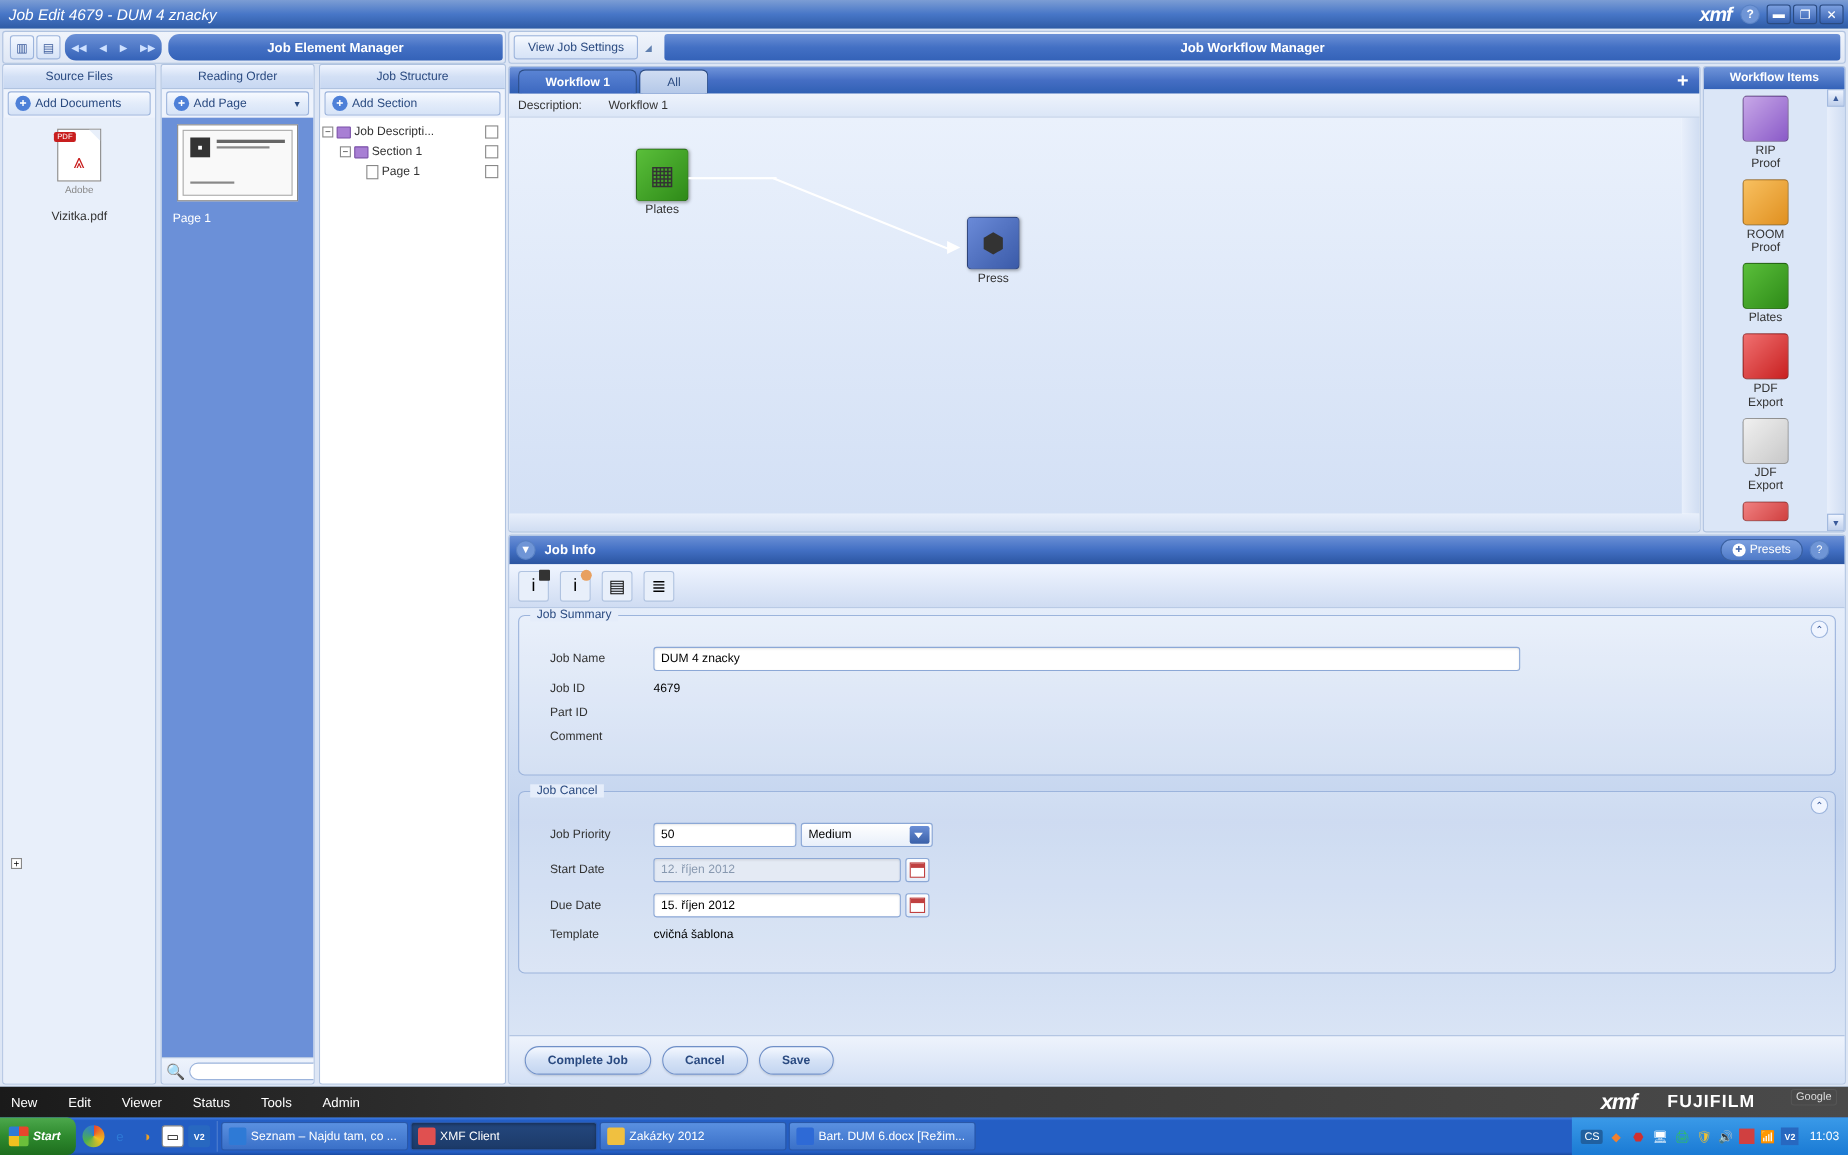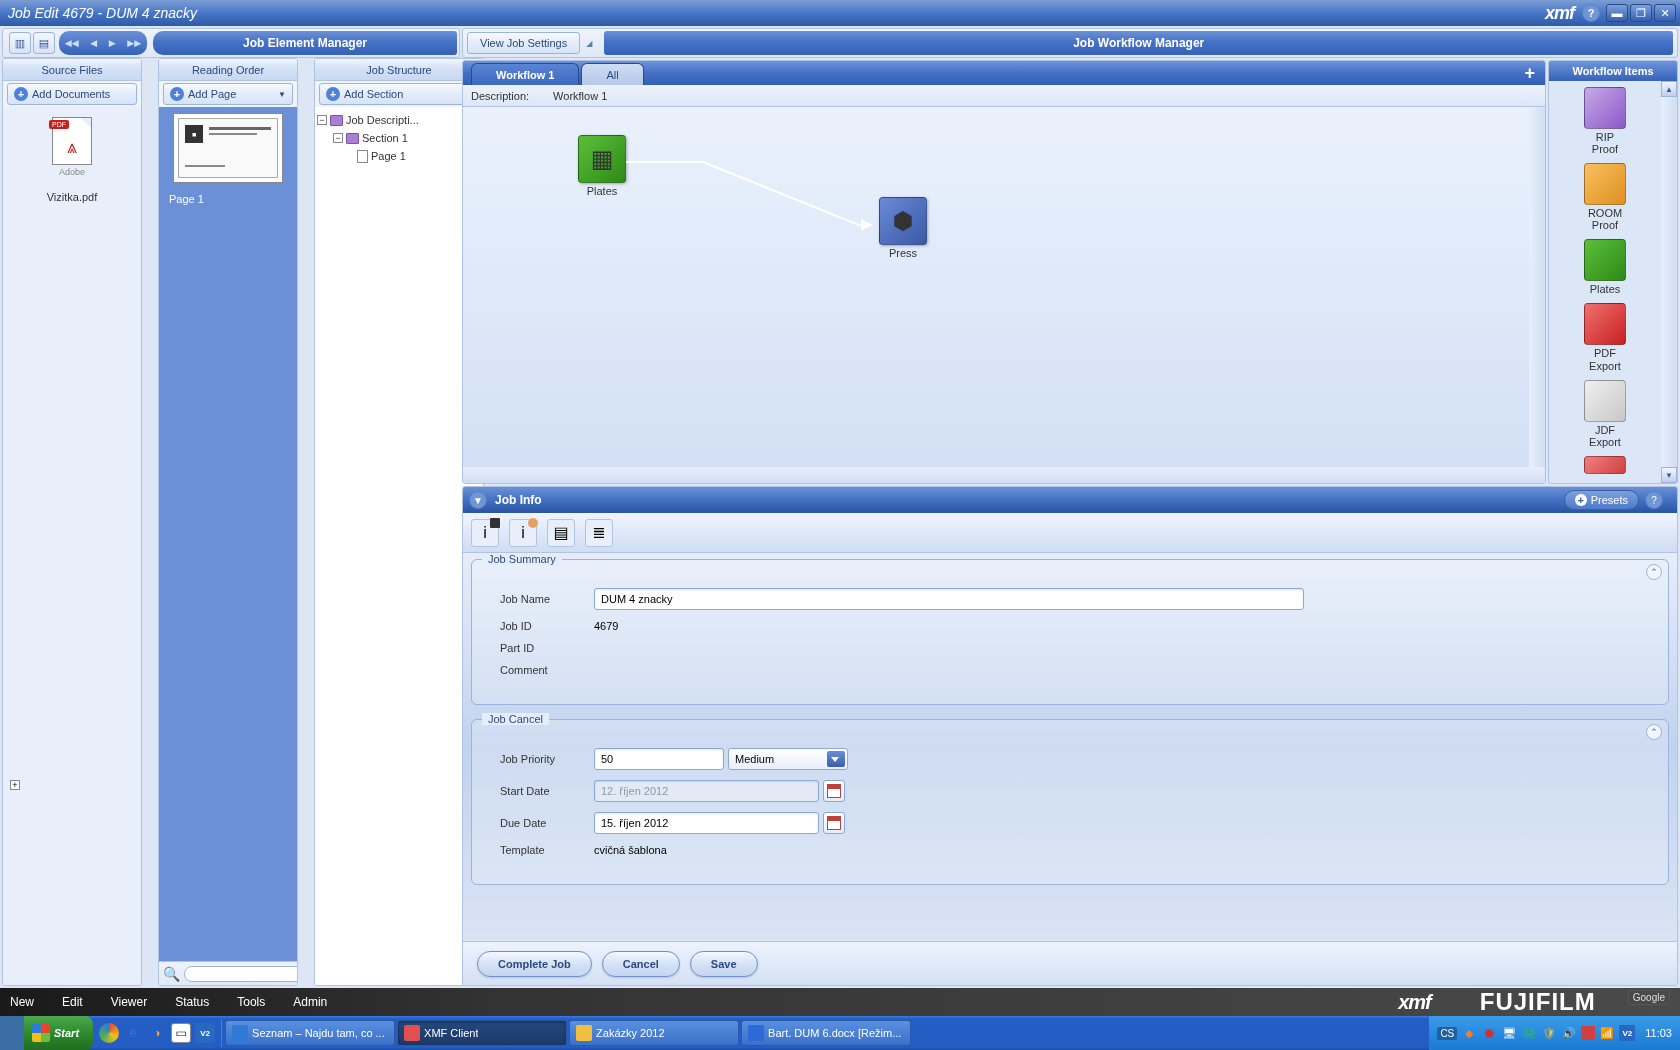--- a/index.html
+++ b/index.html
@@ -12,21 +12,21 @@
 
 .appbody { flex:1; display:flex; flex-direction:column; min-height:0; }
 .mainarea { flex:1; display:flex; min-height:0; background:#dde6f5; padding:2px; gap:2px;}
 
 .left-col { width:458px; display:flex; flex-direction:column; gap:0;}
 .left-toolbars { height:30px; display:flex; background:linear-gradient(to bottom,#f0f4fb,#dfe7f5); border:1px solid #b0c3e0; border-radius:3px; align-items:center; padding:2px;}
 .mini-btn-group { display:flex; gap:2px; padding:0 4px;}
 .mini-btn { width:22px; height:22px; background:linear-gradient(to bottom,#f4f8ff,#d6e3f7); border:1px solid #9cb4dc; border-radius:3px; display:flex; align-items:center; justify-content:center; cursor:pointer; color:#3a5a9a;}
 .left-title-bar { flex:1; height:24px; background:linear-gradient(to bottom,#6b90d6,#4370c4,#3462b8); border-radius:10px 3px 3px 10px; color:#fff; font-weight:bold; display:flex; align-items:center; justify-content:center; margin-left:6px; font-size:12px;}
 
-.panels-row { flex:1; display:flex; gap:16px; min-height:0;}
+.panels-row { flex:1; display:flex; gap:4px; min-height:0;}
 .panel { flex:1; display:flex; flex-direction:column; border:1px solid #b0c3e0; background:#eef3fc; border-radius:3px; overflow:hidden;}
 .panel-hdr-btn { height:22px; background:linear-gradient(to bottom,#f0f5ff,#d3e0f5,#c8d8f2); color:#2a4a80; text-align:center; line-height:22px; font-size:11px; border-bottom:1px solid #b0c3e0; cursor:pointer;}
 .panel-action-btn { height:22px; margin:2px 4px; background:linear-gradient(to bottom,#f7faff,#e3ecfa,#d6e3f7); border:1px solid #9cb4dc; border-radius:3px; display:flex; align-items:center; padding:0 6px; color:#2a4a80; cursor:pointer; gap:4px;}
 .plus-circ { width:14px; height:14px; border-radius:50%; background:#4e80d8; color:#fff; display:flex; align-items:center; justify-content:center; font-size:11px; font-weight:bold;}
 .panel-body { flex:1; overflow:auto; background:#fff;}
 .source-body { background:#e8effa; padding:6px; display:flex; flex-direction:column; align-items:center;}
 .pdf-icon-block { width:60px; display:flex; flex-direction:column; align-items:center; margin-top:4px;}
 .pdf-doc { width:40px; height:48px; background:#fff; border:1px solid #888; position:relative; }
 .pdf-doc::before { content:""; position:absolute; top:0; right:0; border-style:solid; border-width:0 10px 10px 0; border-color:transparent #e8effa transparent transparent;}
 .pdf-badge { position:absolute; top:2px; left:-4px; background:#c81e1e; color:#fff; font-size:7px; padding:1px 3px; border-radius:2px;}
@@ -87,42 +87,42 @@
 .ji-header .presets { height:20px; padding:0 10px; background:linear-gradient(to bottom,#7ca0e0,#4e7ac8); border:1px solid #3a60a0; border-radius:10px; display:flex; align-items:center; gap:4px; color:#fff; cursor:pointer; margin-right:6px;}
 .ji-icon-bar { height:40px; background:linear-gradient(to bottom,#f0f5ff,#cfdcf2); border-bottom:1px solid #b0c3e0; display:flex; align-items:center; padding:0 8px; gap:10px;}
 .ji-tab-ic { width:28px; height:28px; border:1px solid #b0c3e0; background:#e8effa; border-radius:3px; display:flex; align-items:center; justify-content:center; font-size:16px; cursor:pointer;}
 .ji-content { flex:1; overflow-y:auto; padding:6px 8px; background:linear-gradient(to bottom,#e5edfa,#c2d3ee,#d9e4f5);}
 .fieldset { border:1px solid #9cb4dc; border-radius:6px; background:rgba(255,255,255,0.2); padding:28px 28px 18px; margin-bottom:14px; position:relative;}
 .fieldset .legend { position:absolute; top:-1px; left:10px; background:linear-gradient(to bottom,#e5edfa,#e5edfa); padding:0 6px; color:#2a4a80; font-weight:normal; transform:translateY(-50%);}
 .fieldset .collapse-ic { position:absolute; top:4px; right:6px; width:16px; height:16px; border-radius:50%; border:1px solid #9cb4dc; background:#f0f5ff; display:flex; align-items:center; justify-content:center; font-size:9px; color:#3a5a9a; cursor:pointer;}
 .form-row { display:flex; align-items:center; margin-bottom:10px; gap:4px;}
 .form-row label { width:90px; color:#333;}
 .text-input { height:22px; border:1px solid #8ca8d6; border-radius:3px; padding:0 6px; background:#fff; box-shadow:inset 0 1px 2px rgba(0,0,0,0.1);}
-.text-input.wide { width:710px;}
+.text-input.wide { width:788px;}
 .text-input.med { width:130px;}
 .text-input.med2 { width:225px;}
 .text-input.disabled { background:#e4eaf4; color:#8899b0;}
 .select-drop { height:22px; width:120px; border:1px solid #8ca8d6; border-radius:3px; background:linear-gradient(to bottom,#fff,#e8effa); display:flex; align-items:center; padding:0 4px 0 6px; position:relative; cursor:pointer;}
 .select-drop::after { content:""; position:absolute; right:2px; top:2px; width:18px; height:16px; background:linear-gradient(to bottom,#6a8ed6,#3a60a8); border-radius:2px;}
 .select-drop .arrow { position:absolute; right:8px; top:8px; width:0; height:0; border-left:4px solid transparent; border-right:4px solid transparent; border-top:5px solid #fff; z-index:1;}
 .cal-btn { width:22px; height:22px; border:1px solid #8ca8d6; border-radius:3px; background:linear-gradient(to bottom,#fff,#e4ecf8); display:flex; align-items:center; justify-content:center; cursor:pointer;}
 .cal-ic { width:14px; height:14px; border:1px solid #c04040; background:#fff; position:relative;}
 .cal-ic::before { content:""; position:absolute; top:0; left:0; right:0; height:4px; background:#c04040;}
 
 .ji-footer { height:44px; background:linear-gradient(to bottom,#eef3fc,#d3e0f5); border-top:1px solid #b0c3e0; display:flex; align-items:center; padding:0 14px; gap:10px;}
 .big-btn { height:26px; padding:0 20px; border:1px solid #7090c8; border-radius:13px; background:linear-gradient(to bottom,#f4f8ff,#d5e2f6,#c3d5f0); color:#2a4a80; font-weight:bold; cursor:pointer; box-shadow:0 1px 2px rgba(0,0,0,0.15);}
 
 .menubar { height:28px; background:linear-gradient(to right,#1a1a1a 0%,#333 30%,#4a4a4a 100%); display:flex; align-items:center; padding:0 10px; color:#fff; gap:28px;}
 .menubar .mitem { cursor:pointer; font-size:12px;}
 .menubar .spacer { flex:1;}
 .menubar .brand-xmf { font-style:italic; font-weight:bold; font-size:20px; letter-spacing:-1px;}
-.menubar .brand-fuji { font-weight:bold; font-size:24px; letter-spacing:1px;margin-left:21px;}
+.menubar .brand-fuji { font-weight:bold; font-size:16px; letter-spacing:1px;}
 .menubar .google { font-size:10px; color:#ddd; align-self:flex-start; margin-top:2px; margin-left:4px; border:1px solid #555; padding:1px 4px; border-radius:3px;}
 
-.taskbar { height:34px; background:linear-gradient(to bottom,#3c7be8,#245ec4 8%,#245ec4 92%,#1a4aa0); display:flex; align-items:center;margin-left:24px;}
+.taskbar { height:34px; background:linear-gradient(to bottom,#3c7be8,#245ec4 8%,#245ec4 92%,#1a4aa0); display:flex; align-items:center;}
 .start-btn { height:100%; padding:0 14px 0 8px; background:linear-gradient(to bottom,#4ca84c,#2e8a2e 50%,#1e6e1e); color:#fff; font-weight:bold; font-style:italic; display:flex; align-items:center; gap:4px; border-radius:0 8px 8px 0; font-size:13px;}
 .start-flag { width:18px; height:18px; background:conic-gradient(#e8452c 0 25%,#6bbf3a 0 50%,#f0c020 0 75%,#2e7ad6 0 100%); border-radius:2px;}
 .ql { display:flex; height:100%; align-items:center; padding:0 6px; gap:4px;}
 .ql-ic { width:20px; height:20px; border-radius:3px; display:flex; align-items:center; justify-content:center; font-size:12px;}
 .task-item { height:26px; min-width:170px; max-width:200px; margin:0 1px; padding:10px 6px; background:linear-gradient(to bottom,#5a90e0,#3a70c8); border:1px solid #2a58a8; border-radius:3px; color:#fff; display:flex; align-items:center; gap:4px; cursor:pointer; overflow:hidden;}
 .task-item.active { background:linear-gradient(to bottom,#24477e,#1c3a68); box-shadow:inset 0 1px 3px rgba(0,0,0,0.4);}
 .tray { margin-left:auto; height:100%; display:flex; align-items:center; background:linear-gradient(to bottom,#3a9ae8,#1a7ad4); padding:4px 8px; gap:4px; color:#fff;}
 .tray .clock { margin-left:6px; font-size:11px;}
 .tray-ic { width:16px; height:16px; display:flex; align-items:center; justify-content:center; font-size:11px;}
 .lang { background:#2060a0; padding:1px 3px; border-radius:2px; font-size:10px;}

